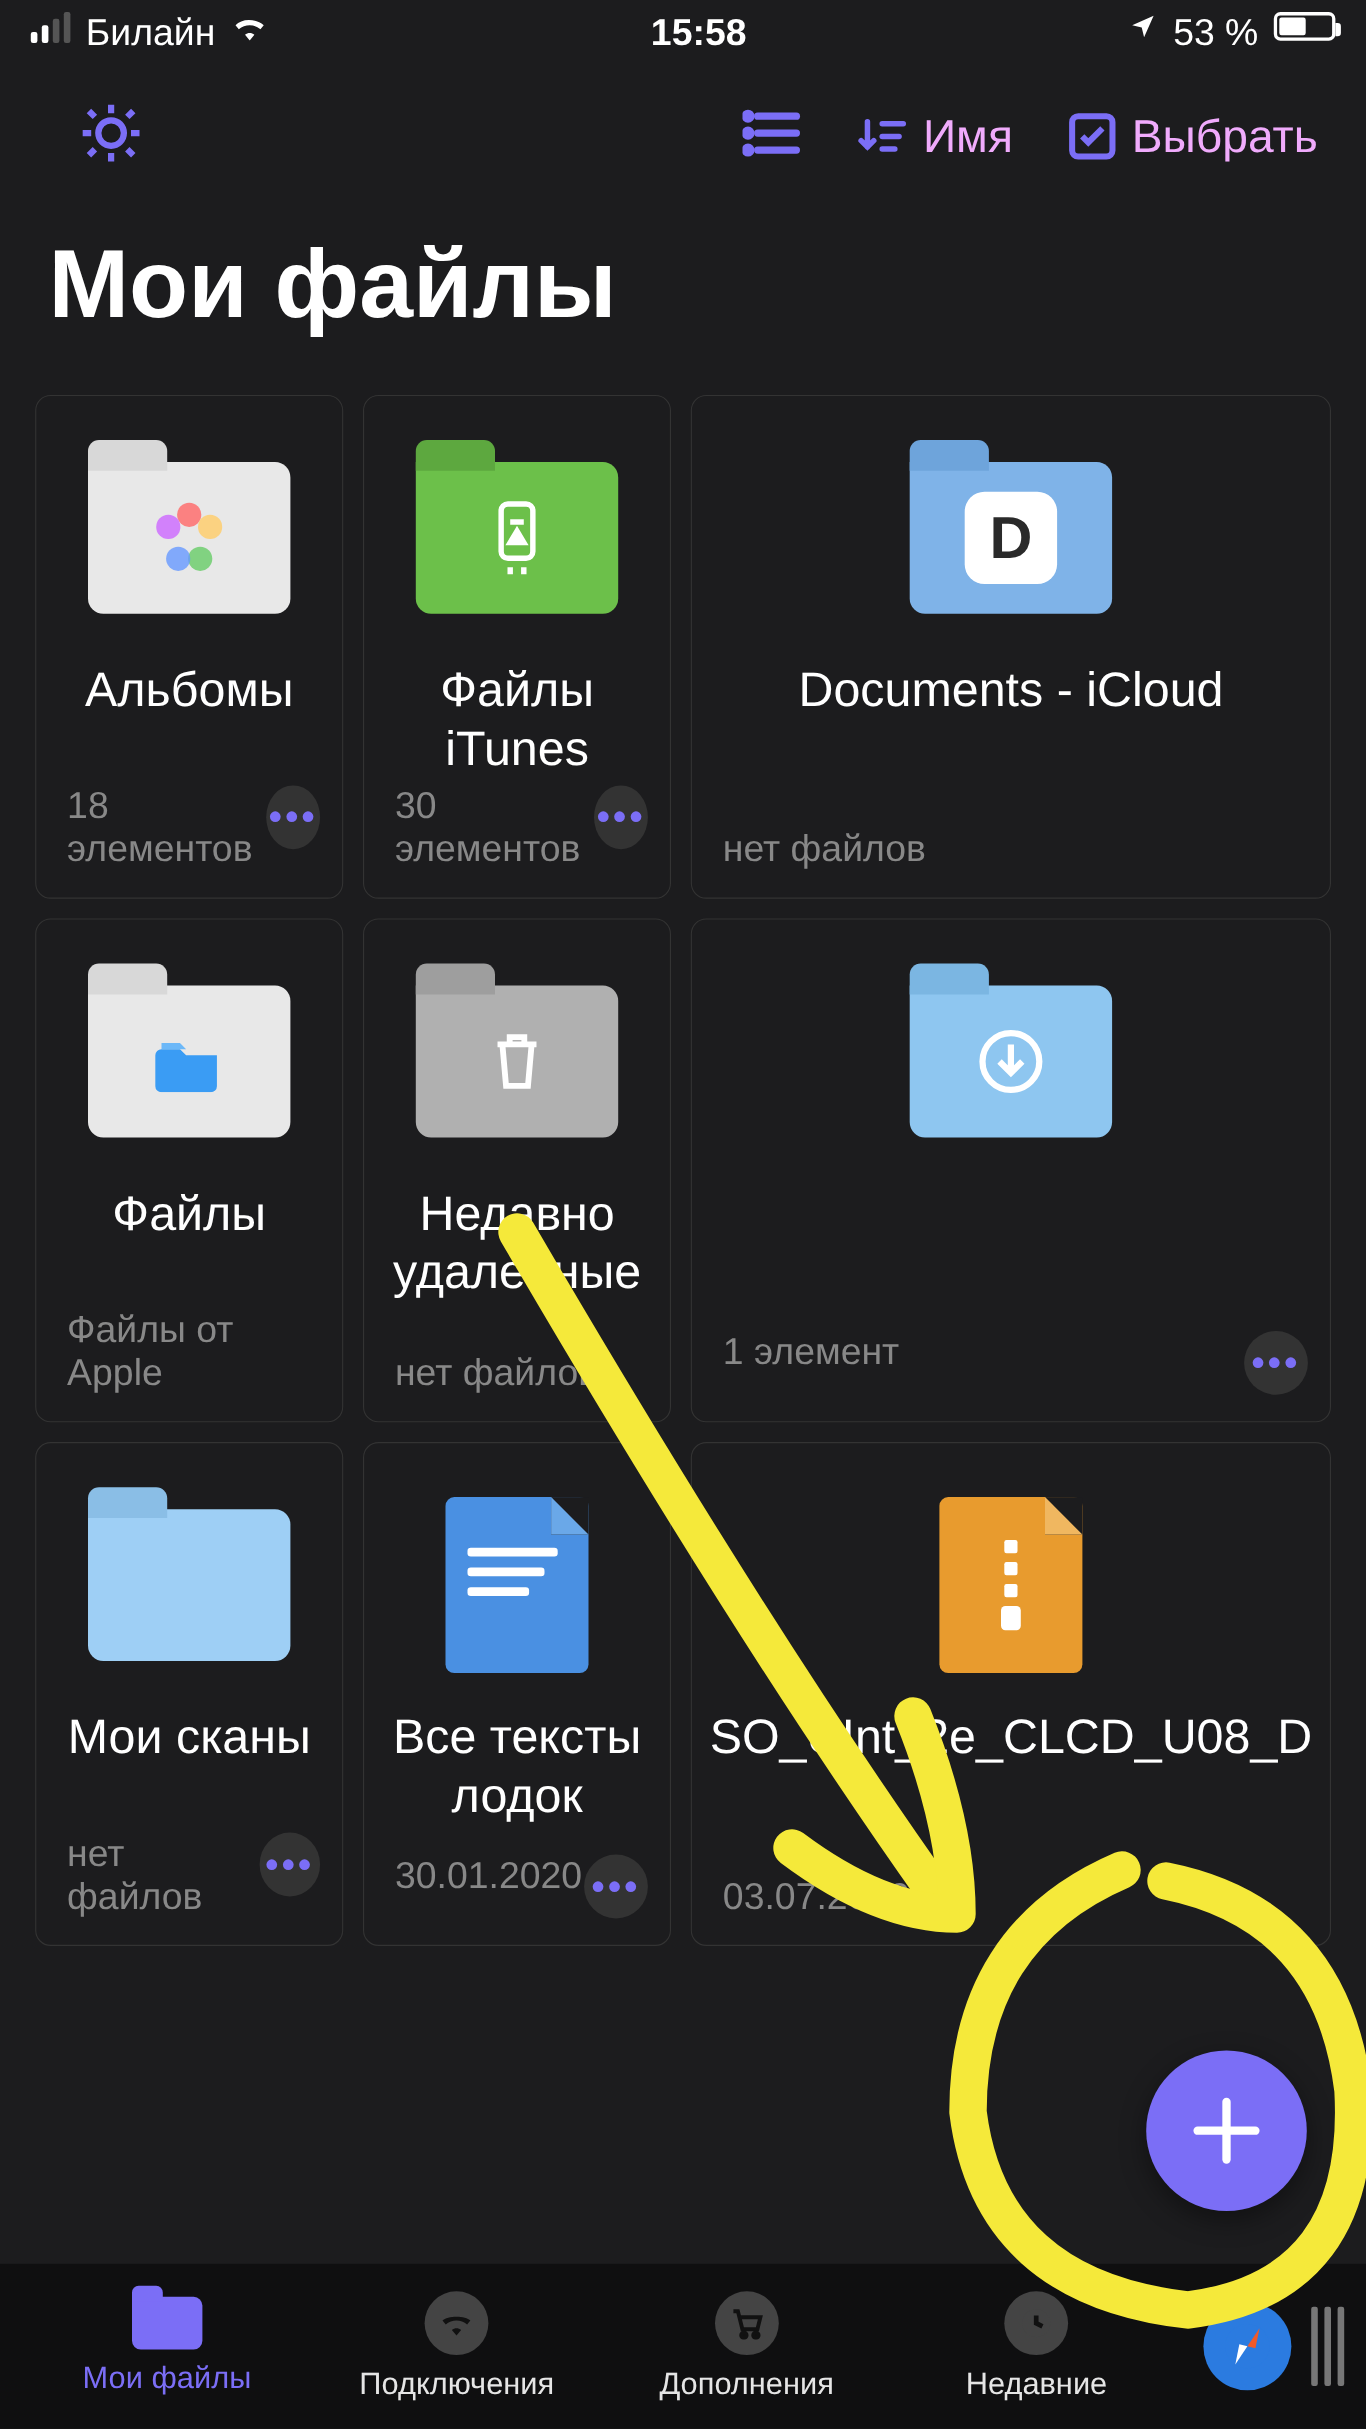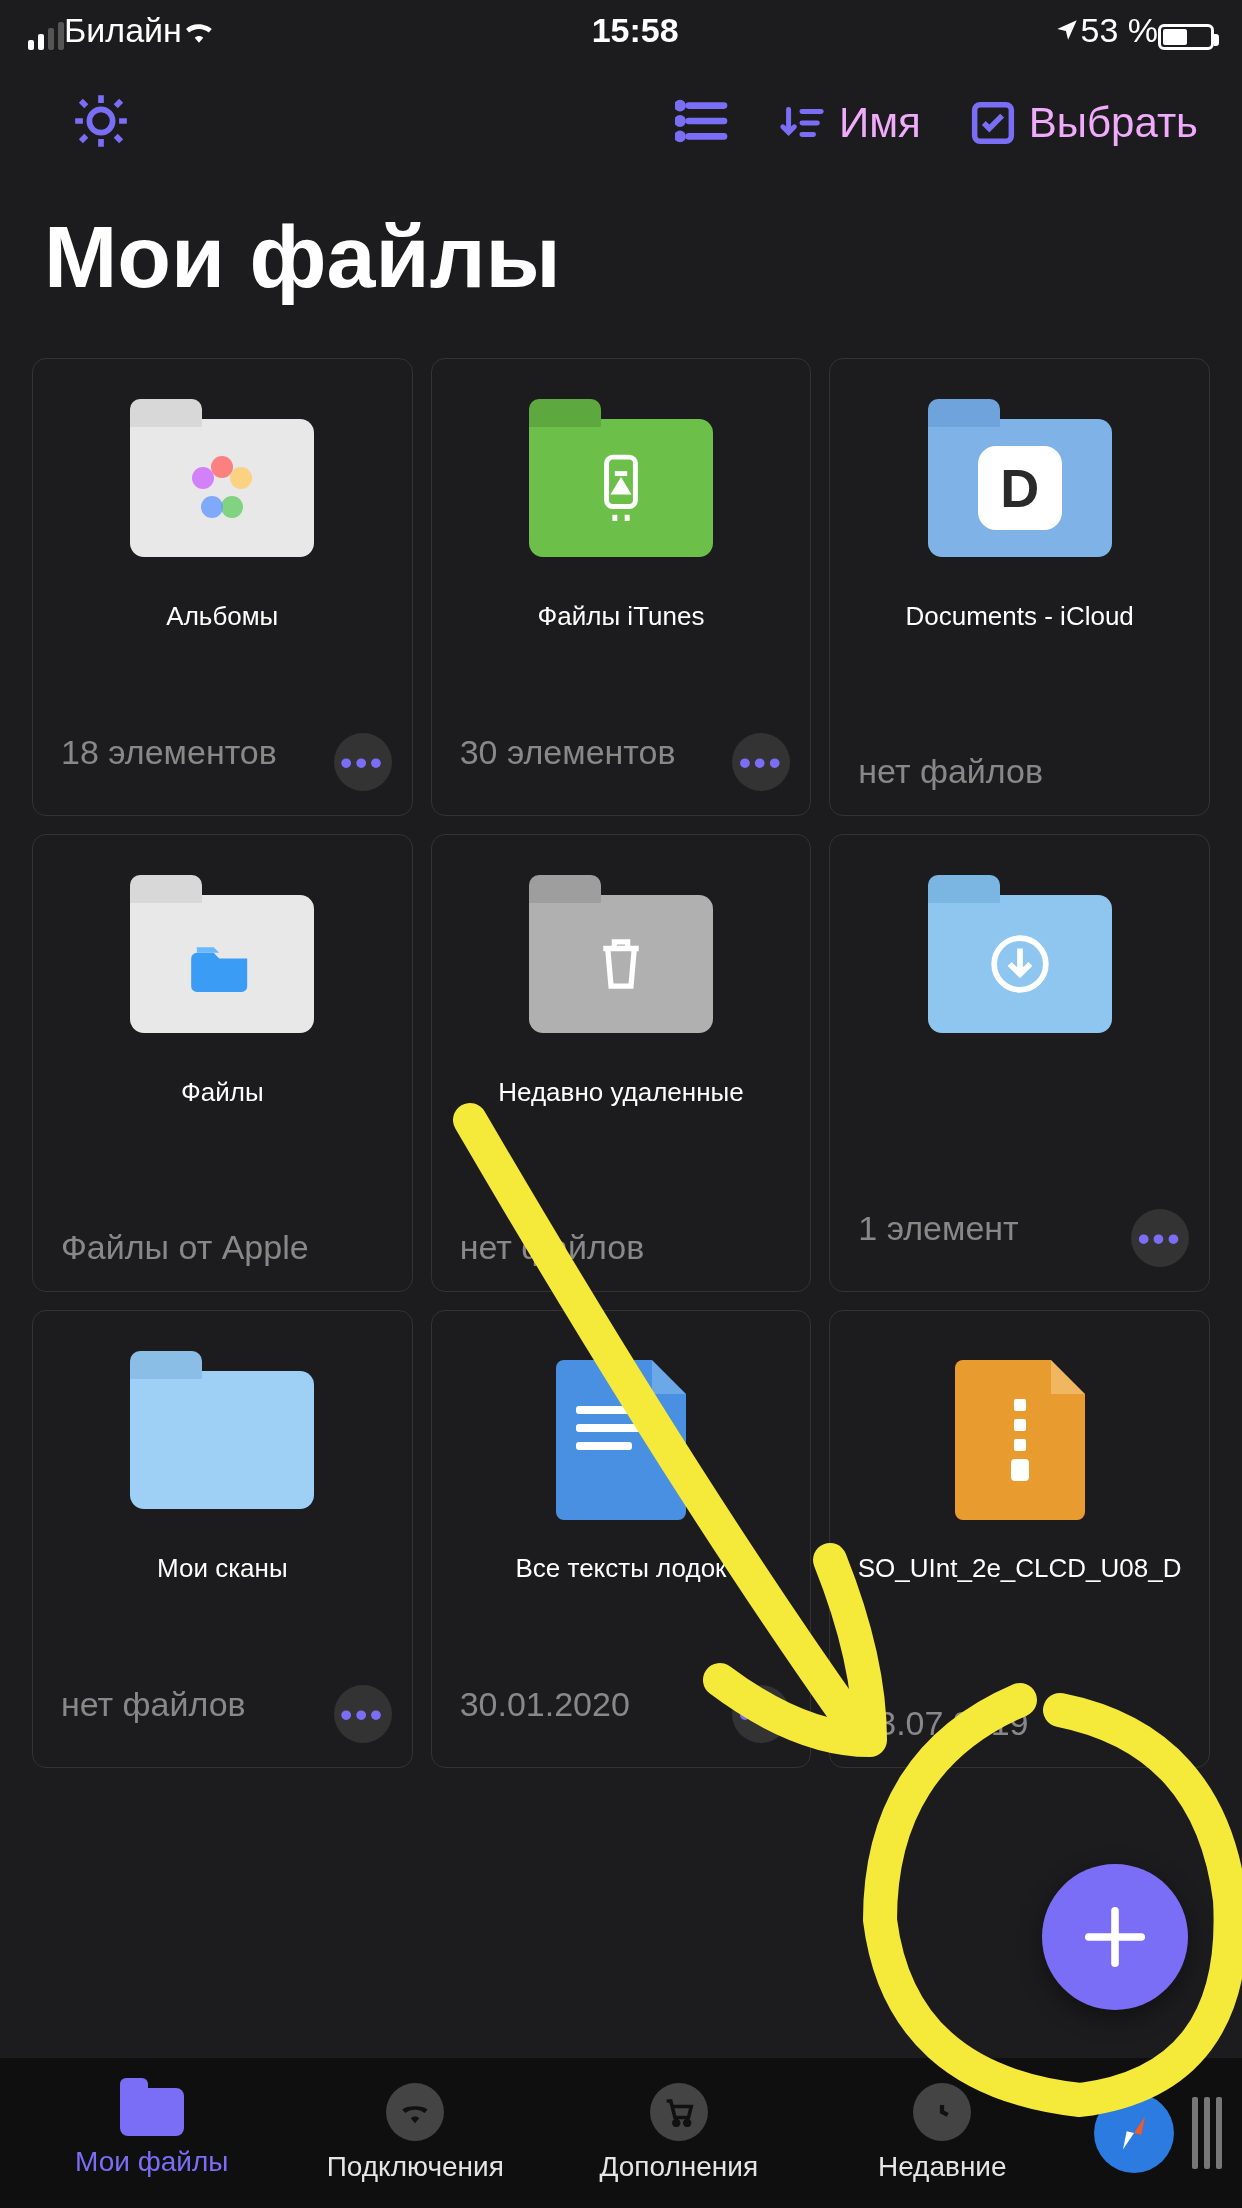--- a/index.html
+++ b/index.html
@@ -15,21 +15,21 @@
 
     
     .status-bar {
       height: 60px;
       display: flex;
       align-items: center;
       justify-content: space-between;
       padding: 0 28px;
       font-size: 34px;
     }
-    .status-left, .status-right { display: flex; align-items: flex-end; }
+    .status-left, .status-right { display: flex; align-items: flex-start; gap: 14px; }
     .signal-bars { display: flex; align-items: flex-end; gap: 4px; }
     .signal-bars span { width: 6px; background: #fff; border-radius: 2px; }
     .signal-bars span.dim { background: #555; }
     .b1 { height: 10px; } .b2 { height: 16px; } .b3 { height: 22px; } .b4 { height: 28px; }
     .carrier { font-size: 34px; }
     .wifi { font-size: 30px; }
     .clock { font-size: 34px; font-weight: 600; }
     .loc { font-size: 28px; }
     .batt-box {
       width: 56px; height: 26px; border: 3px solid #fff; border-radius: 6px;
@@ -62,21 +62,21 @@
       border: 1px solid #333; border-radius: 14px;
       display: flex; flex-direction: column; align-items: center;
       padding-top: 44px;
       height: 458px;
       position: relative;
     }
     .tile-icon-wrap {
       height: 170px; display: flex; align-items: center; justify-content: center;
     }
     .tile-label {
-      font-size: 26px; text-align: center; line-height: 1.2;
+      font-size: 44px; text-align: center; line-height: 1.2;
       padding: 28px 16px 0 16px; min-height: 110px;
       display: flex; align-items: flex-start; justify-content: center;
     }
     .tile-footer {
       position: absolute; bottom: 0; left: 0; right: 0;
       display: flex; align-items: flex-start; justify-content: space-between;
       padding: 20px 20px 24px 28px;
     }
     .tile-sub { color: #888; font-size: 34px; }
     .tile-more {

